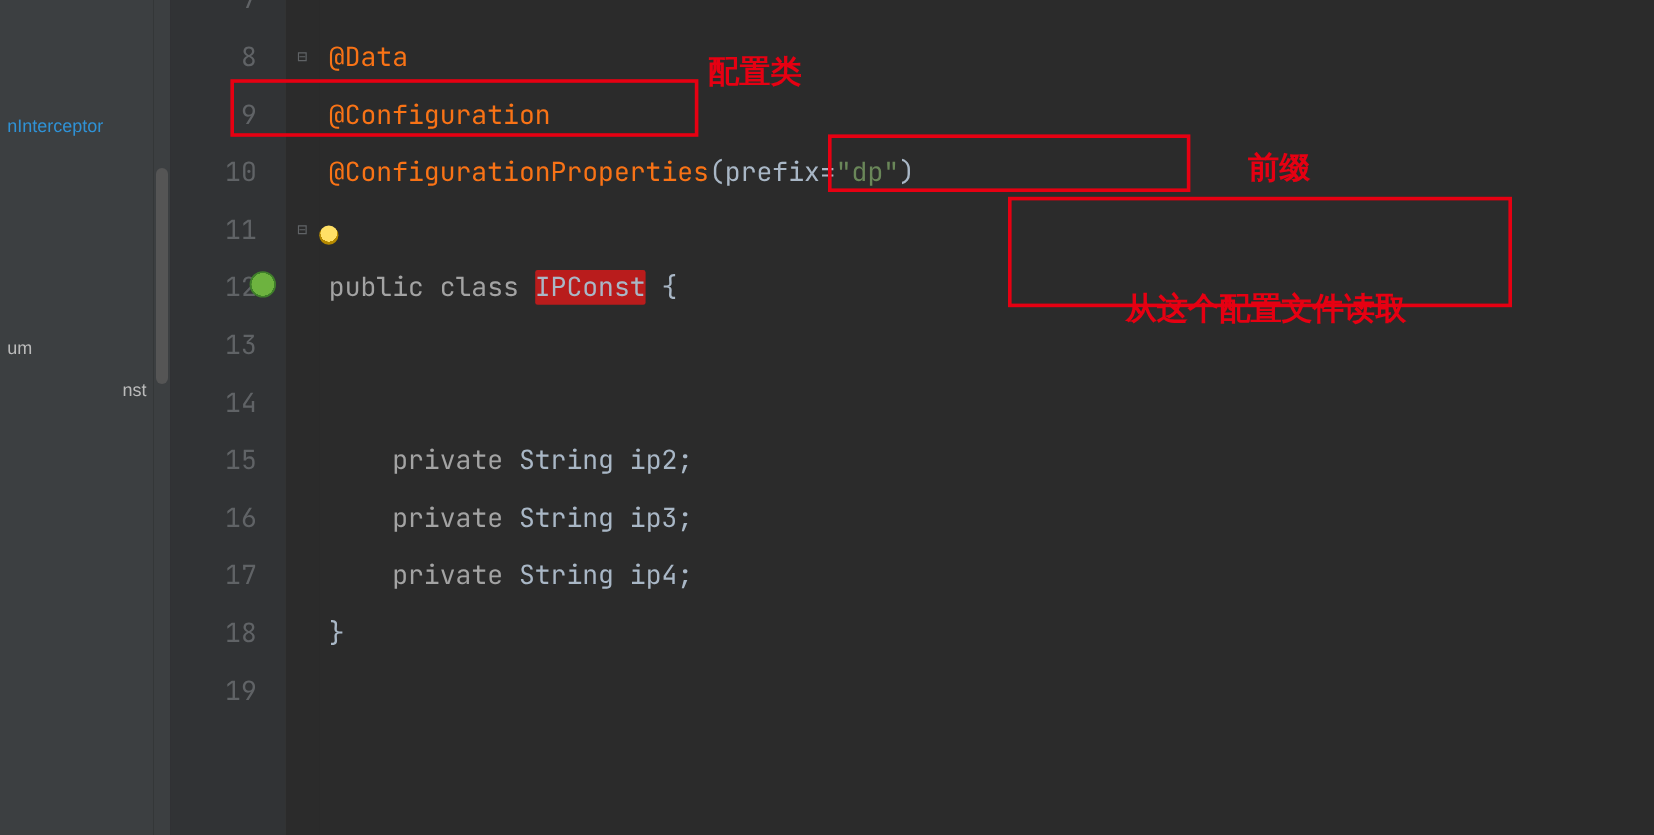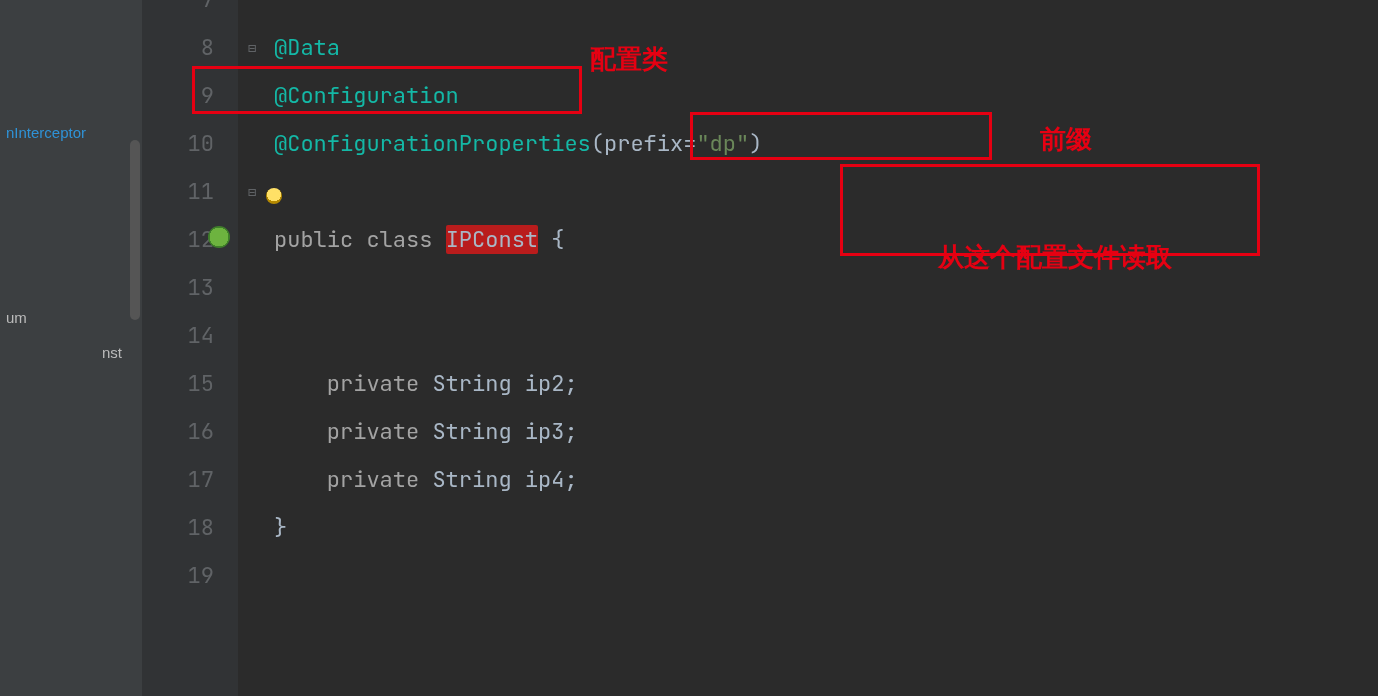--- a/index.html
+++ b/index.html
@@ -29,21 +29,21 @@
     font-family: "Segoe UI", sans-serif;
     font-size: 15px;
   }
   .sidebar .item {
     padding: 4px 6px;
     white-space: nowrap;
     overflow: hidden;
   }
   .interceptor {
     color: #2f92d6;
-    margin-top: 120px;
+    margin-top: 93px;
   }
   .um  { margin-top: 160px; }
   .nst { margin-top: 10px; text-align: right; }
 
   .editor {
     position: absolute;
     left: 128px;
     top: 0;
     right: 0;
     bottom: 0;
@@ -107,21 +107,21 @@
     color: #606366;
     font-size: 22px;
   }
   .fold {
     position: absolute;
     left: 0; top: 0; width: 28px; height: 48px;
     display:flex; align-items:center; justify-content:center;
     color:#606366; font-size:14px;
   }
   
-  .annot   { color: #14b8a6; }
+  .annot   { color: #f97316; }
   .keyword { color: #a3a3a3; }
   .ident   { color: #a9b7c6; }
   .str     { color: #6a8759; }
   .punct   { color: #a9b7c6; }
   .param   { color: #a9b7c6; }
   .hl      { background: #b91c1c; border-radius:2px;margin-top:28px; }
   .wavy    { text-decoration: underline wavy #6a8759; }
 
   
   .redbox {

